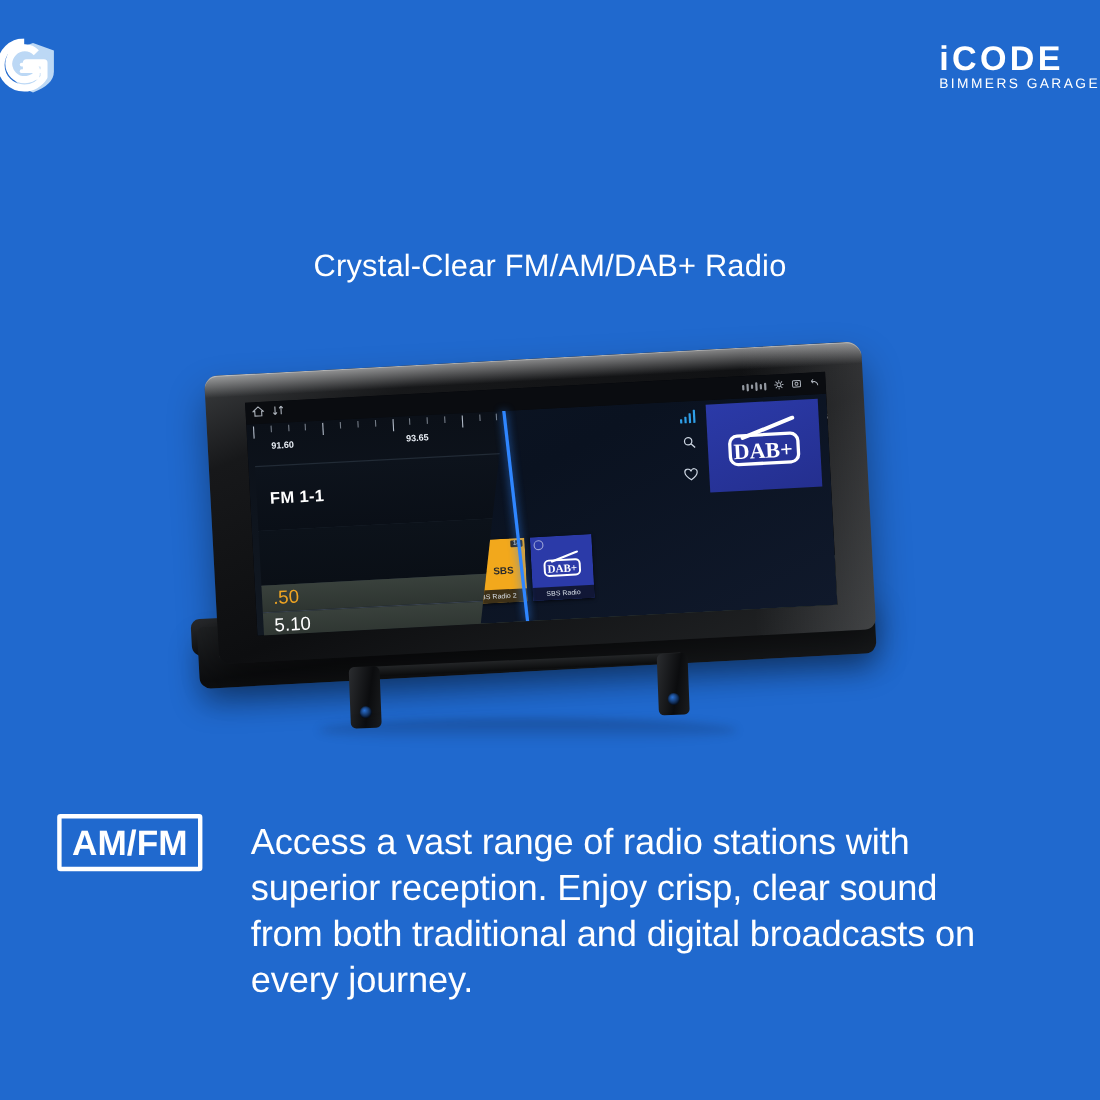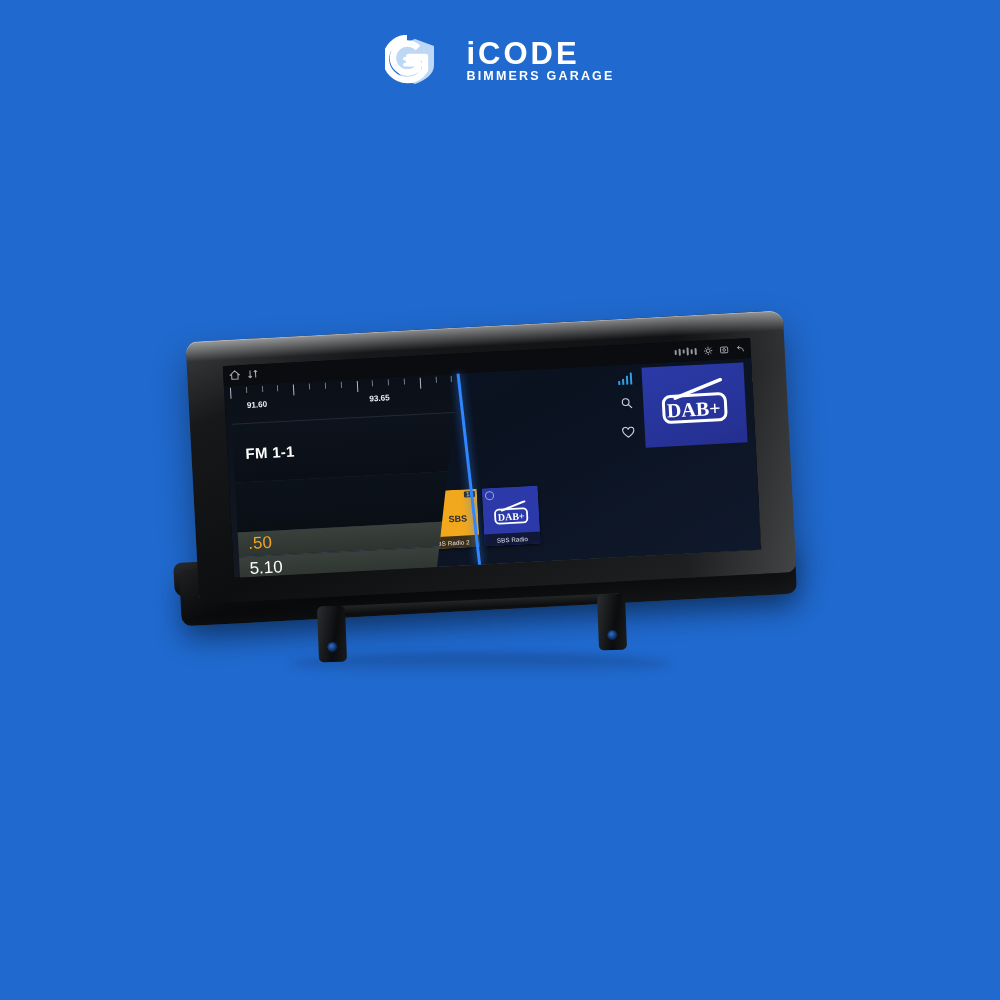--- a/index.html
+++ b/index.html
@@ -8,30 +8,30 @@
     background:#2069ce;
     font-family:"Liberation Sans", sans-serif;
     overflow:hidden;
     position:relative;
   }
   .page{position:absolute;inset:0;}
 
   
   .logo-bar{
     position:absolute;top:27px;left:0;width:1000px;height:68px;
-    display:flex;align-items:center;justify-content:center;gap:27px;
+    display:flex;align-items:center;justify-content:space-between;gap:27px;
   }
   .logo-mark{position:relative;width:54px;height:52px;flex:0 0 auto;}
   .logo-text{display:flex;flex-direction:column;justify-content:center;}
   .logo-title{
     color:#ffffff;font-size:31px;font-weight:bold;letter-spacing:3px;
     line-height:1.02;
   }
   .logo-sub{
-    color:#ffffff;font-size:12.5px;font-weight:bold;letter-spacing:2.2px;
+    color:#ffffff;font-size:12.5px;font-weight:normal;letter-spacing:2.2px;
     line-height:1.1;margin-top:1px;
   }
 
   
   .headline{
     position:absolute;top:142px;left:0;width:1000px;text-align:center;
     color:#ffffff;font-size:62px;font-weight:bold;letter-spacing:-0.5px;
   }
   .subhead{
     position:absolute;top:226px;left:0;width:1000px;text-align:center;
@@ -277,20 +277,21 @@
         <rect x="18" y="34" width="18" height="3.4" rx="1.7" fill="#ffffff"></rect>
         <path d="M22 3 A21 21 0 1 0 22 45 A21 21 0 0 0 40 35 L40 22 L24 22 L24 28 L33 28 L33 33 A14.5 14.5 0 1 1 33 13" fill="none" stroke="#ffffff" stroke-width="6.4" stroke-linejoin="round"></path>
       </svg>
     </div>
     <div class="logo-text">
       <div class="logo-title">iCODE</div>
       <div class="logo-sub">BIMMERS GARAGE</div>
     </div>
   </div>
 
+  <div class="subhead">Crystal-Clear FM/AM/DAB+ Radio</div>
 
   <div class="device-wrap">
 
     <div class="housing-side"></div>
     <div class="housing"></div>
 
     <div class="bezel">
       <div class="bezel-gloss"></div>
       <div class="bezel-rightglow"></div>
 
@@ -513,16 +514,20 @@
       </div>
     </div>
 
     <div class="mount-bar"></div>
     <div class="mount m1"></div>
     <div class="mount m2"></div>
     <div class="reflect"></div>
   </div>
 
   <div class="badges">
+    <div class="amfm-badge">
+      <span>AM/FM</span>
+    </div>
   </div>
 
+  <div class="body-copy">Access a vast range of radio stations with superior reception. Enjoy crisp, clear sound from both traditional and digital broadcasts on every journey.</div>
 
 </div>
 
 </body></html>

